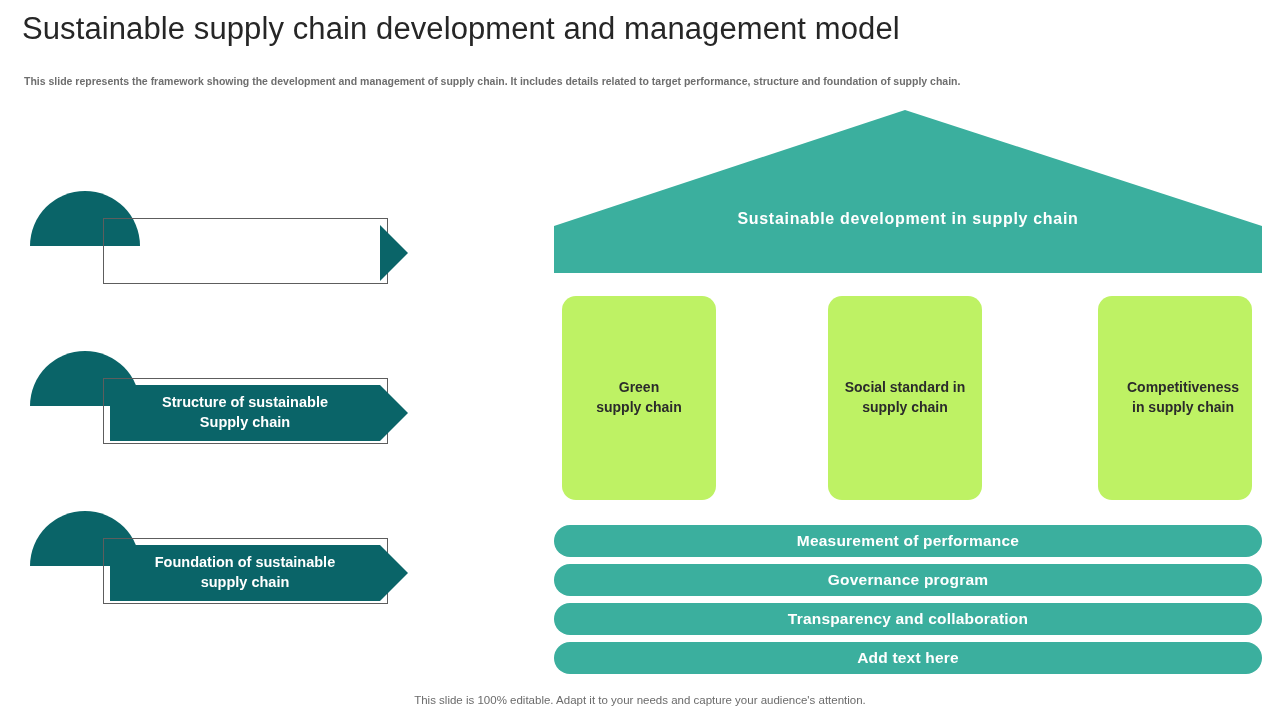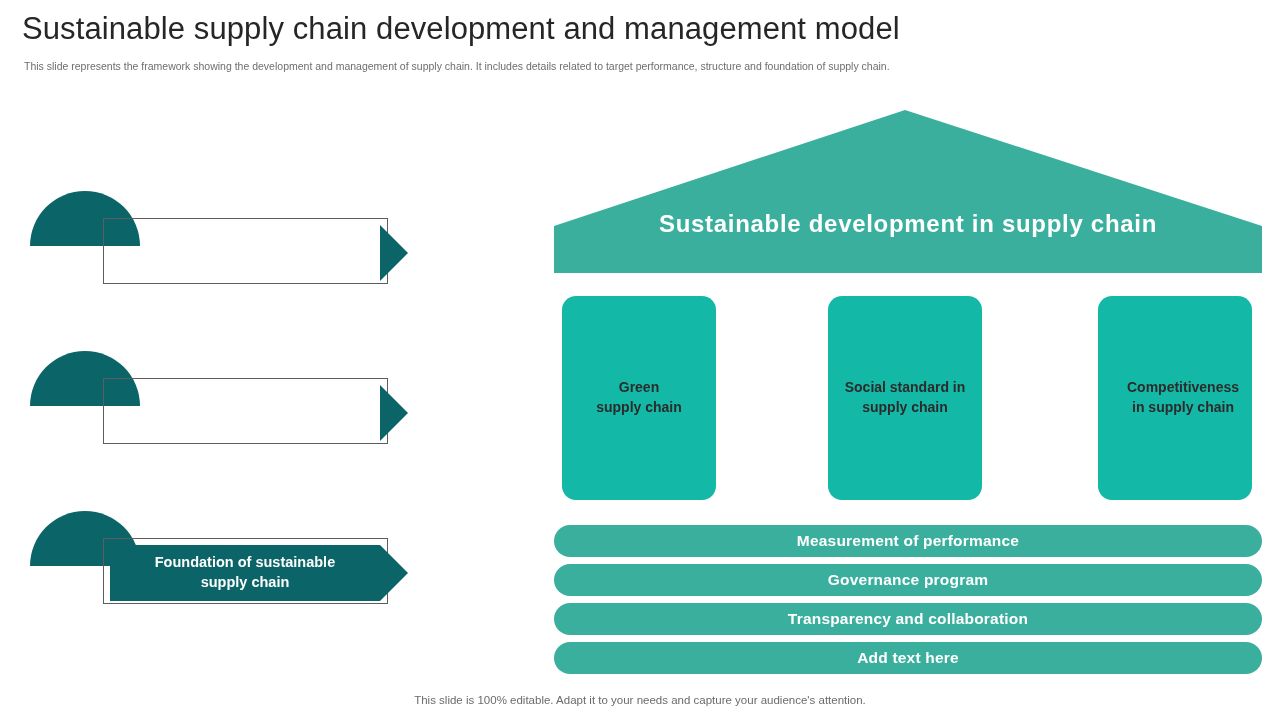--- a/index.html
+++ b/index.html
@@ -25,24 +25,24 @@
     font-size: 31px;
     font-weight: 400;
     color: #262626;
     letter-spacing: 0.1px;
     line-height: 1.15;
     white-space: nowrap;
   }
   .slide-subtitle {
     position: absolute;
     left: 24px;
-    top: 60px;
+    top: 75px;
     width: 1120px;
     font-size: 10.5px;
-    font-weight: 400;
+    font-weight: 700;
     color: #6e6e6e;
     line-height: 1.3;
     white-space: nowrap;
   }
 
   
   .left-item {
     position: absolute;
     left: 0;
     width: 440px;
@@ -111,31 +111,31 @@
     height: 163px;
   }
   .roof svg { display: block; }
   .roof-label {
     position: absolute;
     left: 554px;
     top: 210px;
     width: 708px;
     text-align: center;
     color: #ffffff;
-    font-size: 24px;
+    font-size: 16px;
     font-weight: bold;
     letter-spacing: 0.7px;
   }
 
   .pillar {
     position: absolute;
     top: 296px;
     width: 154px;
     height: 204px;
-    background: #14b8a6;
+    background: #bef264;
     border-radius: 14px;
     display: flex;
     align-items: center;
     justify-content: center;
     box-sizing: border-box;
     padding: 0 8px;
   }
   .pillar .txt {
     color: #2b2b2b;
     font-size: 14px;
@@ -189,20 +189,26 @@
 
 <div class="left-item" id="left-item-0">
   <div class="semi"></div>
   <div class="outline"></div>
   <div class="arrow"></div>
 </div>
 
 <div class="left-item" id="left-item-1">
   <div class="semi"></div>
   <div class="outline"></div>
+  <div class="fill">
+    <div class="txt">
+      <span>Structure of sustainable</span><br>
+      <span>Supply chain</span>
+    </div>
+  </div>
   <div class="arrow"></div>
 </div>
 
 <div class="left-item" id="left-item-2">
   <div class="semi"></div>
   <div class="outline"></div>
   <div class="fill">
     <div class="txt">
       <span>Foundation of sustainable</span><br>
       <span>supply chain</span>

